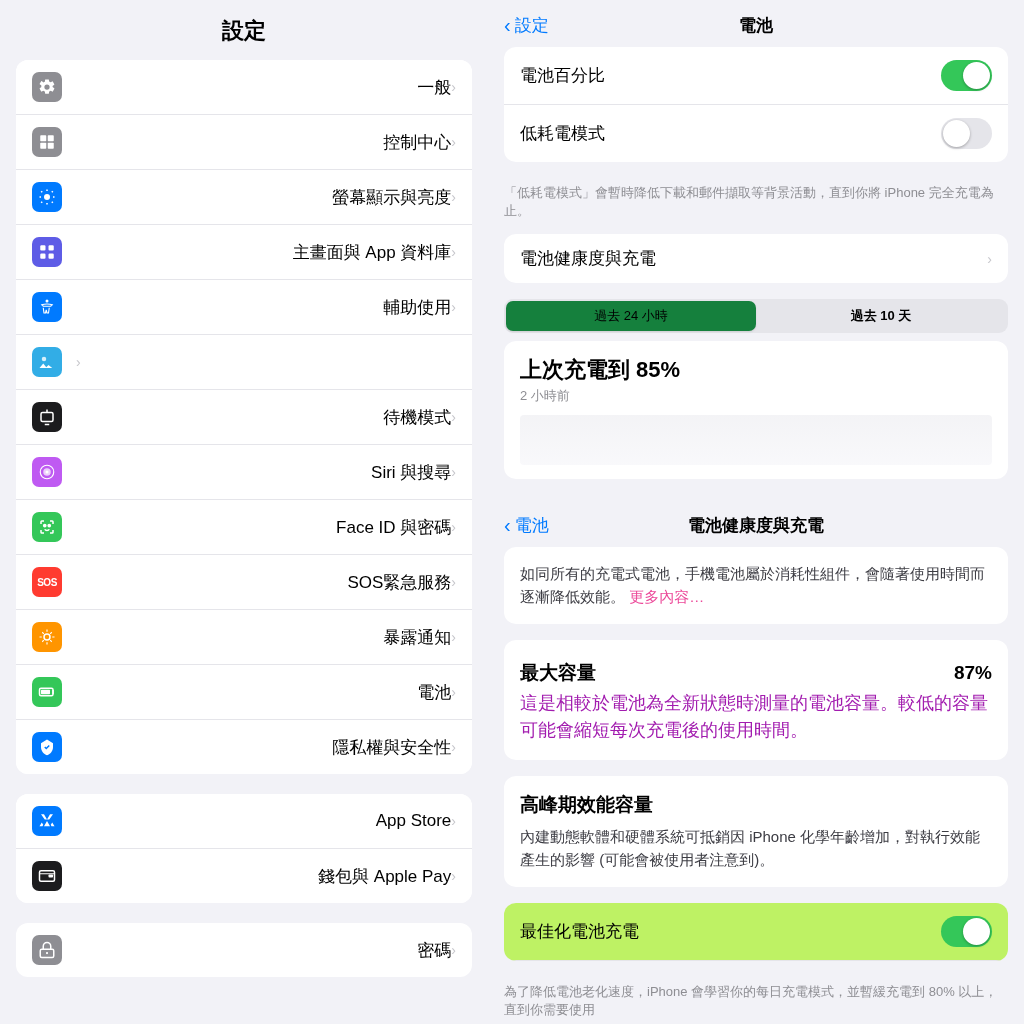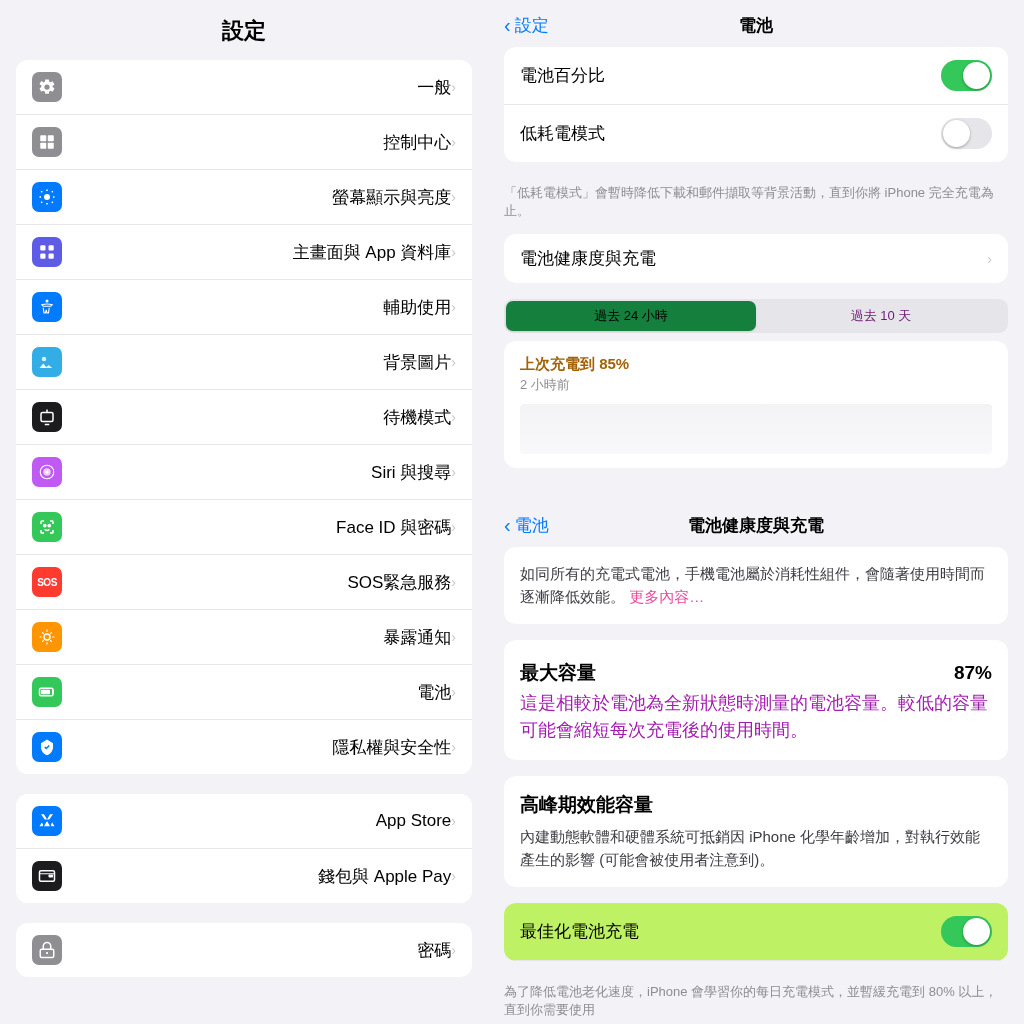--- a/index.html
+++ b/index.html
@@ -185,32 +185,32 @@
     .segment-btn {
       flex: 1;
       text-align: center;
       padding: 6px 0;
       border-radius: 7px;
       font-size: 13px;
       font-weight: 500;
       cursor: pointer;
     }
     .segment-btn.active { background: #15803d; color: #000; box-shadow: 0 1px 2px rgba(0,0,0,0.1); }
-    .segment-btn.inactive { color: #701a75; }
+    .segment-btn.inactive { color: #000000; font-weight: bold; }
 
     .charge-info-group {
       background: #fff;
       border-radius: 12px;
       margin: 8px 16px 16px;
       padding: 14px 16px;
     }
     .charge-title {
-      font-size: 15px;
+      font-size: 22px;
       font-weight: 600;
-      color: #a16207;
+      color: #000000;
     }
     .charge-sub {
       font-size: 13px;
       color: #8e8e93;
       margin-top: 2px;
     }
     .chart-placeholder {
       height: 50px;
       background: linear-gradient(to bottom, #e8e8ed 0%, #f2f2f7 100%);
       border-radius: 4px;
@@ -363,21 +363,20 @@
       <span class="settings-chevron">›</span>
     </div>
 
     <div class="settings-item">
       <div class="settings-icon icon-blue3">
         <svg width="18" height="18" viewBox="0 0 24 24" fill="white">
             <circle cx="8" cy="8" r="3" fill="white" opacity="0.8"></circle>
             <path d="M2 20l5-6 4 5 3-3 5 4H2z" fill="white"></path>
           </svg>
       </div>
-      <span class="settings-label">背景圖片</span>
       <span class="settings-chevron">›</span>
     </div>
 
     <div class="settings-item">
       <div class="settings-icon icon-black">
         <svg width="18" height="18" viewBox="0 0 24 24" fill="white">
             <rect x="4" y="6" width="16" height="12" rx="2" fill="none" stroke="white" stroke-width="2"></rect>
             <path d="M12 2v4M9 22h6" stroke="white" stroke-width="2"></path>
           </svg>
       </div>

